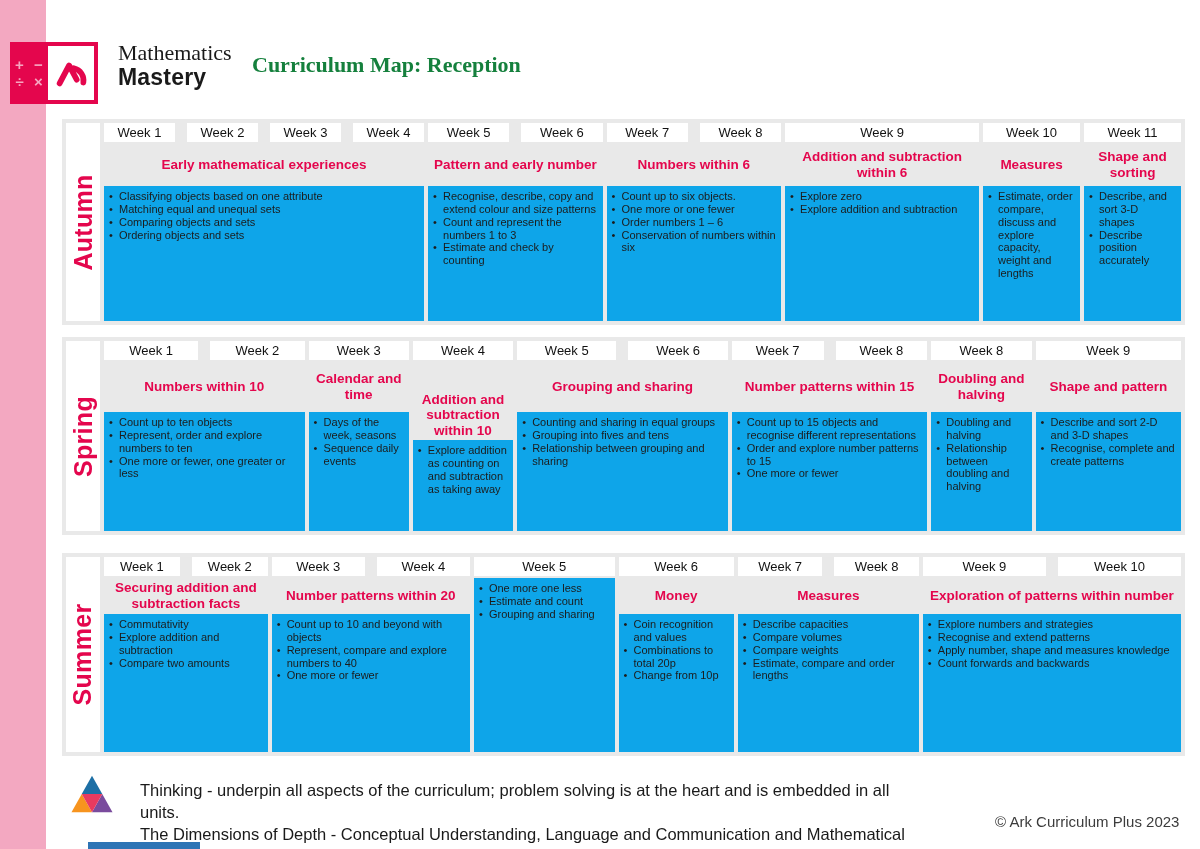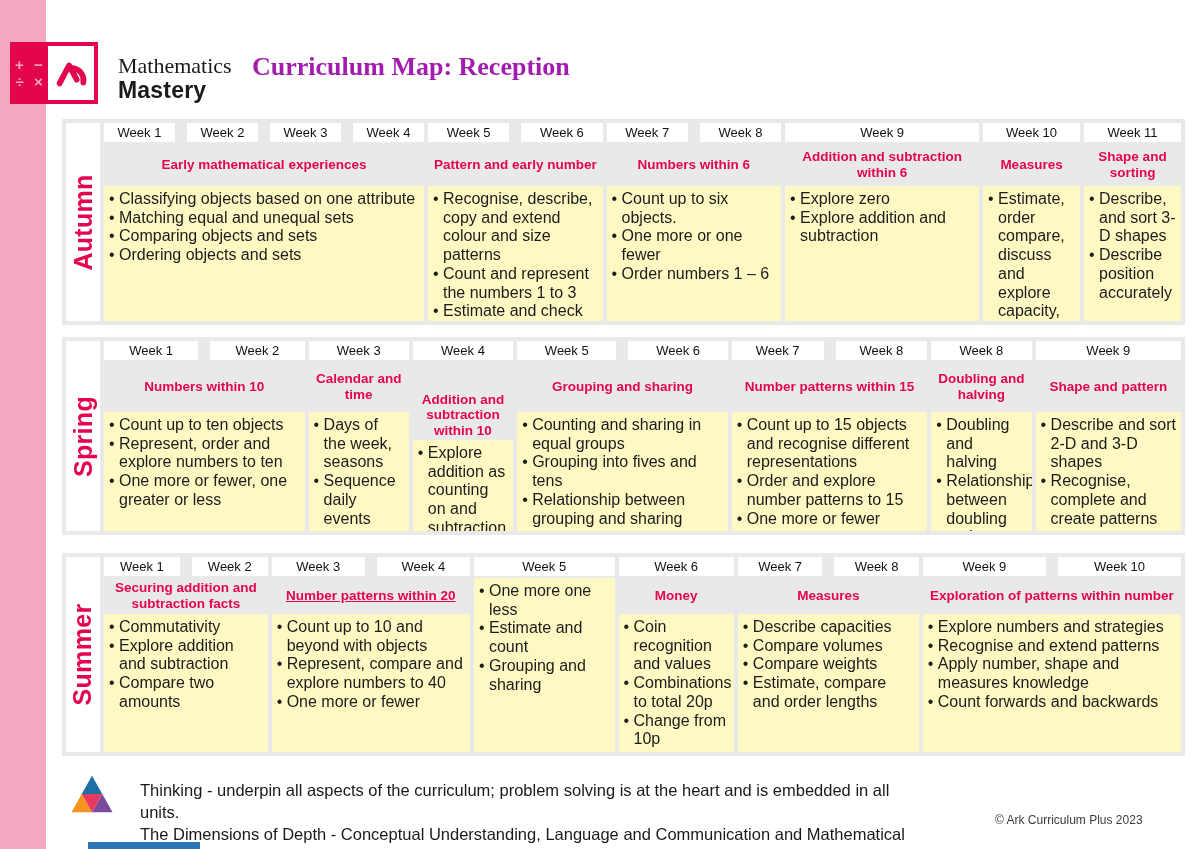--- a/index.html
+++ b/index.html
@@ -13,26 +13,26 @@
   
   .logo-box {
     position:absolute; left:10px; top:42px; width:88px; height:62px;
     background:#e4064d; display:flex; box-sizing:border-box; padding:4px 4px 4px 0;
   }
   .logo-symbols {
     width:38px; display:grid; grid-template-columns:1fr 1fr; align-content:center;
     justify-items:center; color:#f6a6c0; font-weight:bold; font-size:15px; line-height:17px;
   }
   .logo-mark { flex:1; background:#ffffff; display:flex; align-items:center; justify-content:center; }
-  .brand { position:absolute; left:118px; top:54px; color:#1a1a1a; }
+  .brand { position:absolute; left:118px; top:41px; color:#1a1a1a; }
   .brand-l1 { font-family:"Liberation Serif", serif; font-size:22px; line-height:24px; }
   .brand-l2 { font-family:"Liberation Sans", sans-serif; font-weight:bold; font-size:23px; line-height:24px; letter-spacing:0.2px; }
   .page-title {
-    position:absolute; left:252px; top:52px; color:#a21caf;
-    font-family:"Liberation Serif", serif; font-weight:bold; font-size:26px;
+    position:absolute; left:252px; top:52px; color:#15803d;
+    font-family:"Liberation Serif", serif; font-weight:bold; font-size:22px;
   }
 
   
   .term-section {
     position:absolute; left:62px; width:1123px; background:#e9e9e9;
     box-sizing:border-box; padding:4px; display:flex; gap:4px;
   }
   .term-label {
     width:34px; background:#ffffff; display:flex; align-items:center; justify-content:center;
   }
@@ -45,34 +45,34 @@
   .week-row { display:flex; gap:12px; height:19px; margin-bottom:2px; }
   .week-cell {
     flex:1; background:#ffffff; display:flex; align-items:center; justify-content:center;
     font-size:13px; color:#111111; white-space:nowrap;
   }
   .unit-title {
     display:flex; align-items:center; justify-content:center; text-align:center;
     color:#e4064d; font-weight:bold; font-size:13.5px; line-height:1.15; padding:0 4px;
   }
   .unit-content {
-    flex:1; background:#fef9c3; padding:4px 5px 4px 4px; box-sizing:border-box;
-    font-size:16px; line-height:1.17; color:#1c1c1c; overflow:hidden;
+    flex:1; background:#0ea5e9; padding:4px 5px 4px 4px; box-sizing:border-box;
+    font-size:11px; line-height:1.17; color:#1c1c1c; overflow:hidden;
   }
   .bullet { position:relative; padding-left:11px; }
   .bullet::before { content:"\2022"; position:absolute; left:1px; }
 
   
   .footer-logo { position:absolute; left:70px; top:774px; }
   .footer-note {
     position:absolute; left:140px; top:779px; width:780px;
     font-size:16.5px; line-height:22px; color:#1a1a1a;
   }
   .copyright {
-    position:absolute; left:995px; top:813px; font-size:12px; color:#3c3c3c;
+    position:absolute; left:995px; top:813px; font-size:15px; color:#3c3c3c;
   }
   .bottom-blue-bar { position:absolute; left:88px; top:842px; width:112px; height:7px; background:#2d74b5; }
 </style>
 </head>
 <body>
 
 <div id="page">
 
   <div class="pink-strip"></div>
 
@@ -132,20 +132,21 @@
           <div class="unit-col" style="flex: 1.8 1 0px;">
             <div class="week-row">
               <div class="week-cell">Week 7</div>
               <div class="week-cell">Week 8</div>
             </div>
             <div class="unit-title" style="height: 42px;">Numbers within 6</div>
             <div class="unit-content">
               <div class="bullet">Count up to six objects.</div>
               <div class="bullet">One more or one fewer</div>
               <div class="bullet">Order numbers 1 – 6</div>
+              <div class="bullet">Conservation of numbers within six</div>
             </div>
           </div>
           <div class="unit-col" style="flex: 2 1 0px;">
             <div class="week-row">
               <div class="week-cell">Week 9</div>
             </div>
             <div class="unit-title" style="height: 42px;">Addition and subtraction within 6</div>
             <div class="unit-content">
               <div class="bullet">Explore zero</div>
               <div class="bullet">Explore addition and subtraction</div>
@@ -269,21 +270,21 @@
               <div class="bullet">Commutativity</div>
               <div class="bullet">Explore addition and subtraction</div>
               <div class="bullet">Compare two amounts</div>
             </div>
           </div>
           <div class="unit-col" style="flex: 1.72 1 0px;">
             <div class="week-row">
               <div class="week-cell">Week 3</div>
               <div class="week-cell">Week 4</div>
             </div>
-            <div class="unit-title" style="height: 36px; text-decoration: underline;">Number patterns within 20</div>
+            <div class="unit-title" style="height: 36px;">Number patterns within 20</div>
             <div class="unit-content">
               <div class="bullet">Count up to 10 and beyond with objects</div>
               <div class="bullet">Represent, compare and explore numbers to 40</div>
               <div class="bullet">One more or fewer</div>
             </div>
           </div>
           <div class="unit-col" style="flex: 1.22 1 0px;">
             <div class="week-row">
               <div class="week-cell">Week 5</div>
             </div>

